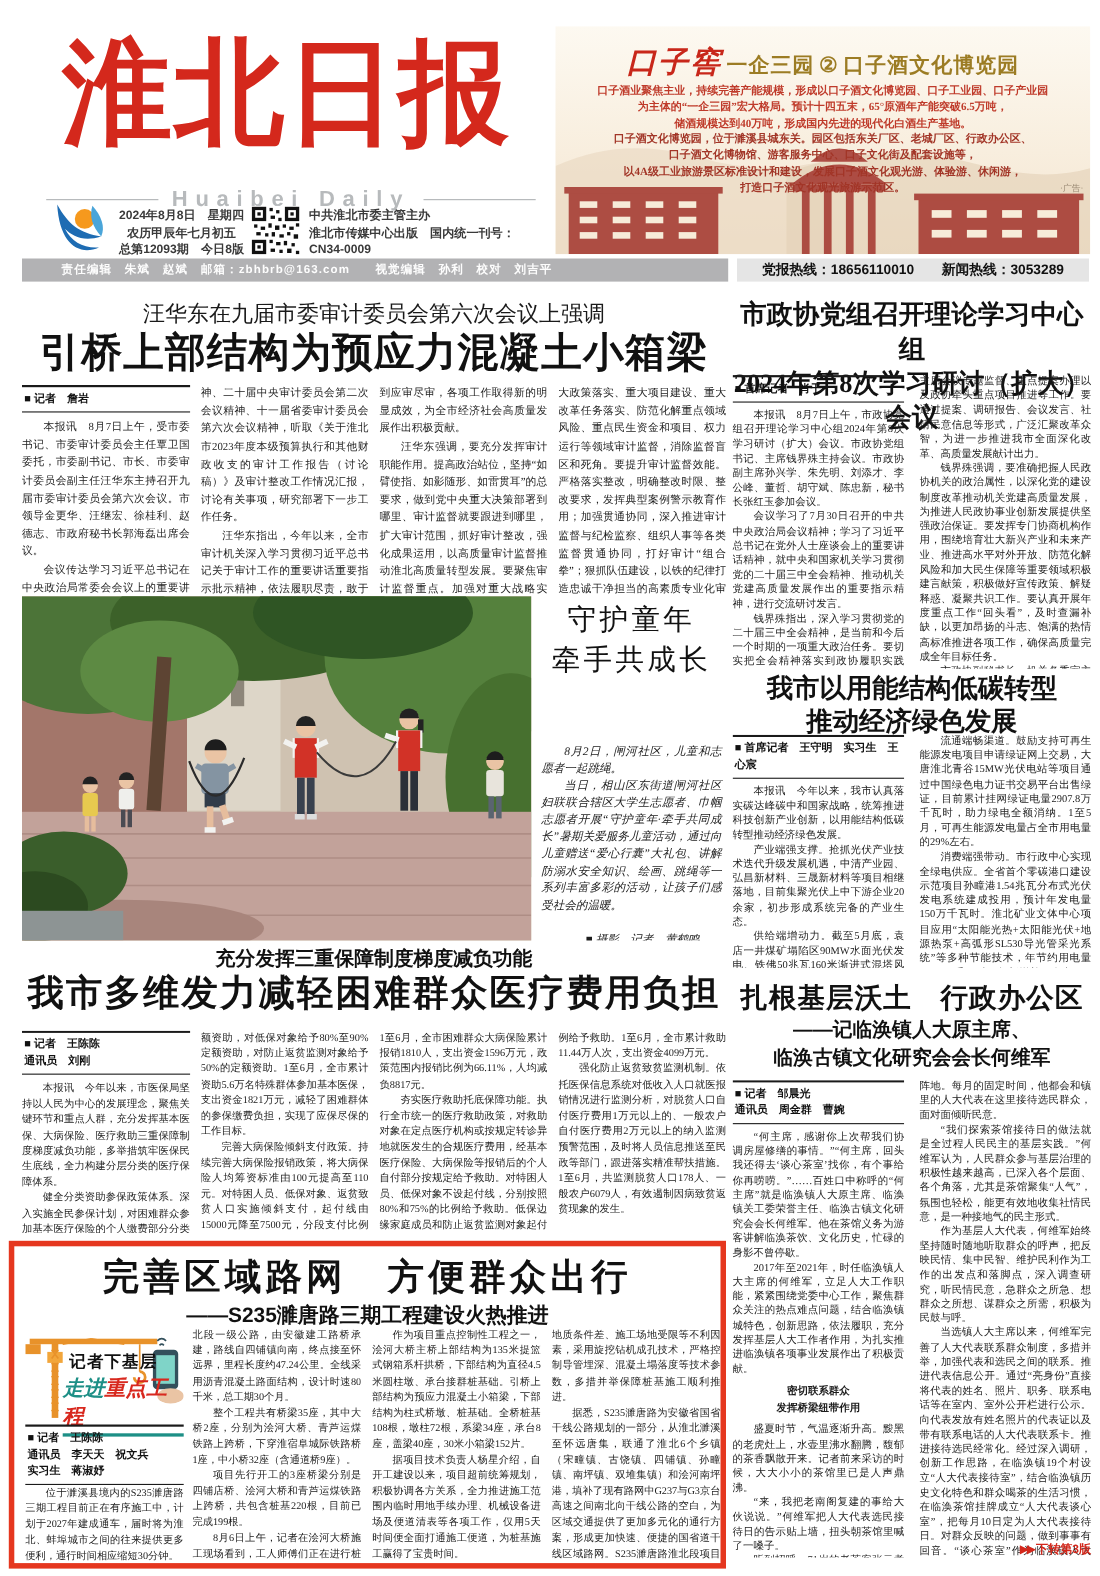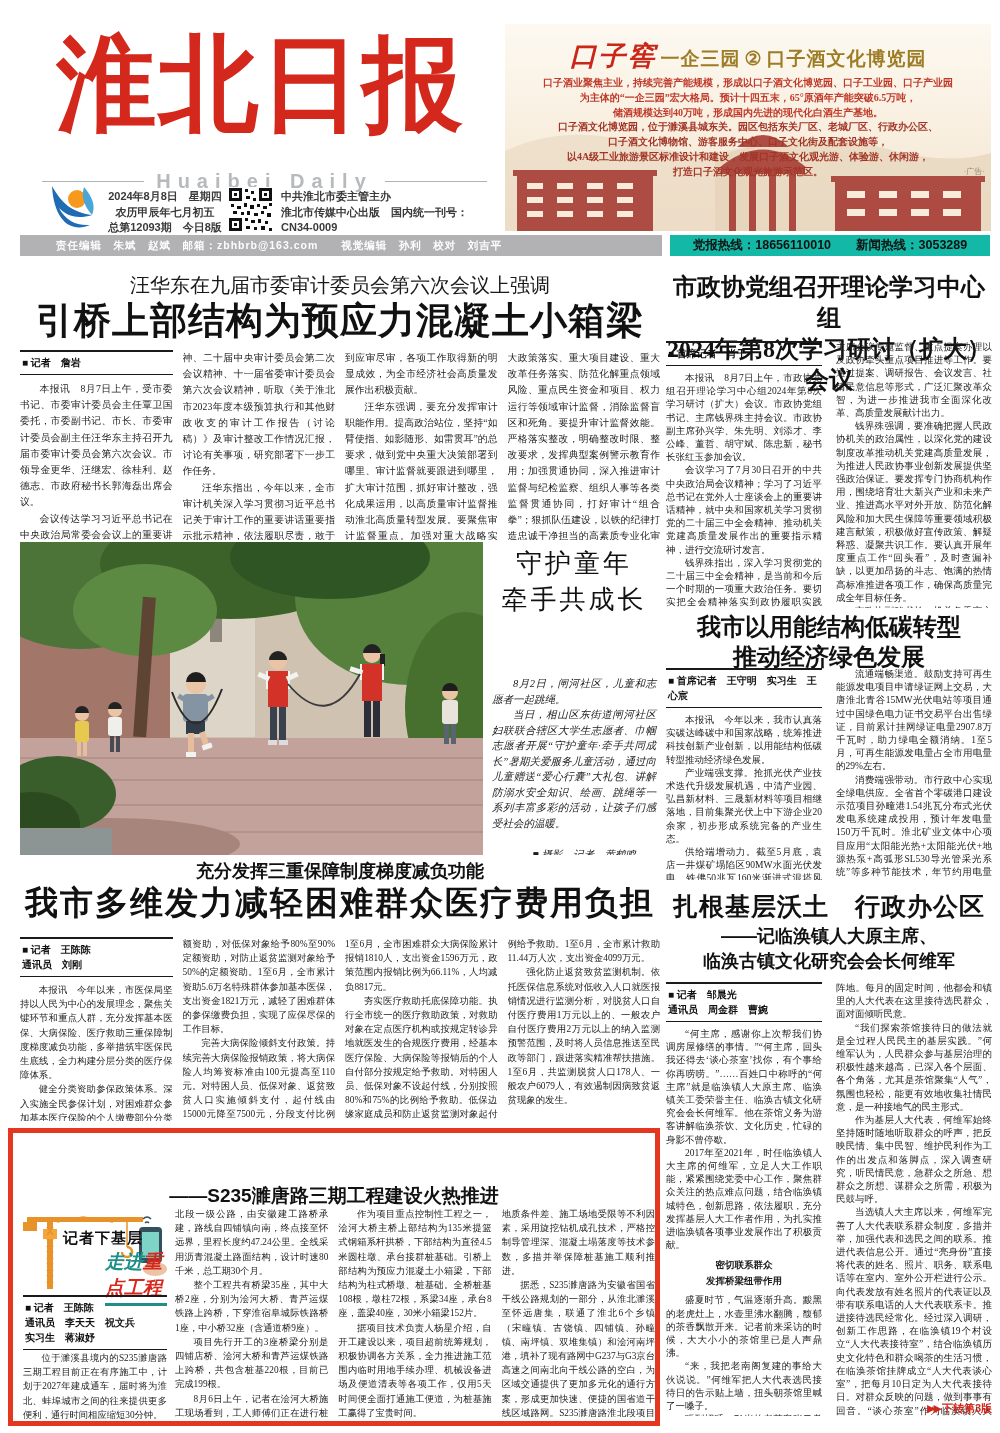--- a/index.html
+++ b/index.html
@@ -16,21 +16,21 @@
   .mast-en { left:42px; top:170px; width:445px; display:flex; align-items:center; gap:12px;
     color:#b7babc; font-weight:bold; font-size:20px; letter-spacing:7px; }
   .mast-en .line { flex:1; height:1px; background:#b0b3b5; }
   .mast-dates { left:106px; top:189px; width:118px; font-size:11px; line-height:15.5px;
     text-align:center; color:#3a3a3a; font-weight:bold; }
   .mast-pub { left:281px; top:189px; width:215px; font-size:11px; line-height:15.5px;
     color:#3a3a3a; font-weight:bold; }
   .bar { top:235px; height:21px; line-height:21px; overflow:hidden; }
   .bar-editors { left:20px; width:642px; background:#b2b2b4; color:#fdfdfd;
     font-size:10.5px; padding-left:36px; letter-spacing:1px;font-weight:bold; }
-  .bar-hotline { left:670px; width:320px; background:#14b8a6; color:#111; font-weight:bold;
+  .bar-hotline { left:670px; width:320px; background:#e5e5e5; color:#111; font-weight:bold;
     font-size:12.5px; text-align:center; }
 
   
   .ad { left:505px; top:24px; width:486px; height:207px; overflow:hidden;
     background:linear-gradient(180deg,#fdf9f1 0%,#f8eede 55%,#f3e4d0 100%);padding-left:28px; }
   .ad svg { position:absolute; left:0; bottom:0; }
   .ad-head { position:absolute; left:0; top:14px; width:100%; text-align:center; }
   .ad-brand { color:#c8271a; font-weight:bold; font-size:27px; font-style:italic; letter-spacing:2px; }
   .ad-gold { color:#9c7c24; font-weight:bold; font-size:19px; letter-spacing:1px; }
   .ad-lines { position:absolute; left:10px; top:52px; width:466px; text-align:center;
@@ -87,21 +87,21 @@
   .med-headline { left:20px; top:881px; width:640px; font-size:33px; letter-spacing:2px; }
 
   
   .road-box { left:8px; top:1128px; width:652px; height:298px; border:5px solid #e5371f; background:#fff; }
   .road-headline { left:0; top:6px; width:100%; font-size:33px; letter-spacing:4px; }
   .road-sub { left:0; top:50px; width:100%; text-align:center; font-weight:bold; font-size:19px; color:#111; }
   .road-badge { left:10px; top:80px; width:144px; height:78px; }
   .badge-t1 { position:absolute; left:40px; top:16px; font-weight:bold; font-size:15px; color:#111;
     letter-spacing:1px; font-family:"Liberation Sans","DejaVu Sans",sans-serif; }
   .badge-t2 { position:absolute; left:34px; top:36px; font-weight:bold; font-style:italic; font-size:19px;
-    font-family:"Liberation Sans","DejaVu Sans",sans-serif; border-bottom:3px solid #1d8f86; padding-bottom:2px;margin-left:48px; }
+    font-family:"Liberation Sans","DejaVu Sans",sans-serif; border-bottom:3px solid #1d8f86; padding-bottom:2px; }
   .badge-t2 .teal { color:#1d8f86; } .badge-t2 .red { color:#d8281e; }
   .road-byline { left:10px; top:162px; width:144px; }
   .road-intro { left:10px; top:218px; width:144px; height:68px; overflow:hidden; font-size:9.3px; line-height:14.2px; }
   .road-intro p { margin:0; text-indent:2em; text-align:justify; }
   .road-cols { left:162px; top:74px; width:480px; height:212px; gap:10px; font-size:9.3px; line-height:14.2px; }
 </style>
 </head>
 <body>
 
 <div id="page">
@@ -441,20 +441,21 @@
         <p>“我们探索茶馆接待日的做法就是全过程人民民主的基层实践。”何维军认为，人民群众参与基层治理的积极性越来越高，已深入各个层面、各个角落，尤其是茶馆聚集“人气”，氛围也轻松，能更有效地收集社情民意，是一种接地气的民主形式。</p>
         <p>作为基层人大代表，何维军始终坚持随时随地听取群众的呼声，把反映民情、集中民智、维护民利作为工作的出发点和落脚点，深入调查研究，听民情民意，急群众之所急、想群众之所想、谋群众之所需，积极为民鼓与呼。</p>
         <p>当选镇人大主席以来，何维军完善了人大代表联系群众制度，多措并举，加强代表和选民之间的联系。推进代表信息公开。通过“亮身份”直接将代表的姓名、照片、职务、联系电话等在室内、室外公开栏进行公示。向代表发放有姓名照片的代表证以及带有联系电话的人大代表联系卡。推进接待选民经常化。经过深入调研，创新工作思路，在临涣镇19个村设立“人大代表接待室”，结合临涣镇历史文化特色和群众喝茶的生活习惯，在临涣茶馆挂牌成立“人大代表谈心室”，把每月10日定为人大代表接待日。对群众反映的问题，做到事事有回音。“谈心茶室”作为临涣镇人大的“一镇一品一特色”工作，经常被各大新闻媒体报道，与何维军前期的努力是分不开的。</p>
       </div>
   </div>
   <div class="abs jump sans">
     <span class="arrows">▶▶</span><span>下转第3版</span>
   </div>
 
   <div class="abs road-box">
+    <div class="abs road-headline headline-song">完善区域路网　方便群众出行</div>
     <div class="abs road-sub sans">——S235濉唐路三期工程建设火热推进</div>
 
     <div class="abs road-badge">
       <svg width="144" height="78" viewBox="0 0 144 78">
         <g fill="#e8922a">
           <rect x="24" y="8" width="6" height="68"></rect>
           <rect x="4" y="4" width="116" height="5"></rect>
           <rect x="0" y="9" width="14" height="9"></rect>
           <rect x="20" y="16" width="14" height="10" fill="#f2a63b"></rect>
         </g>

